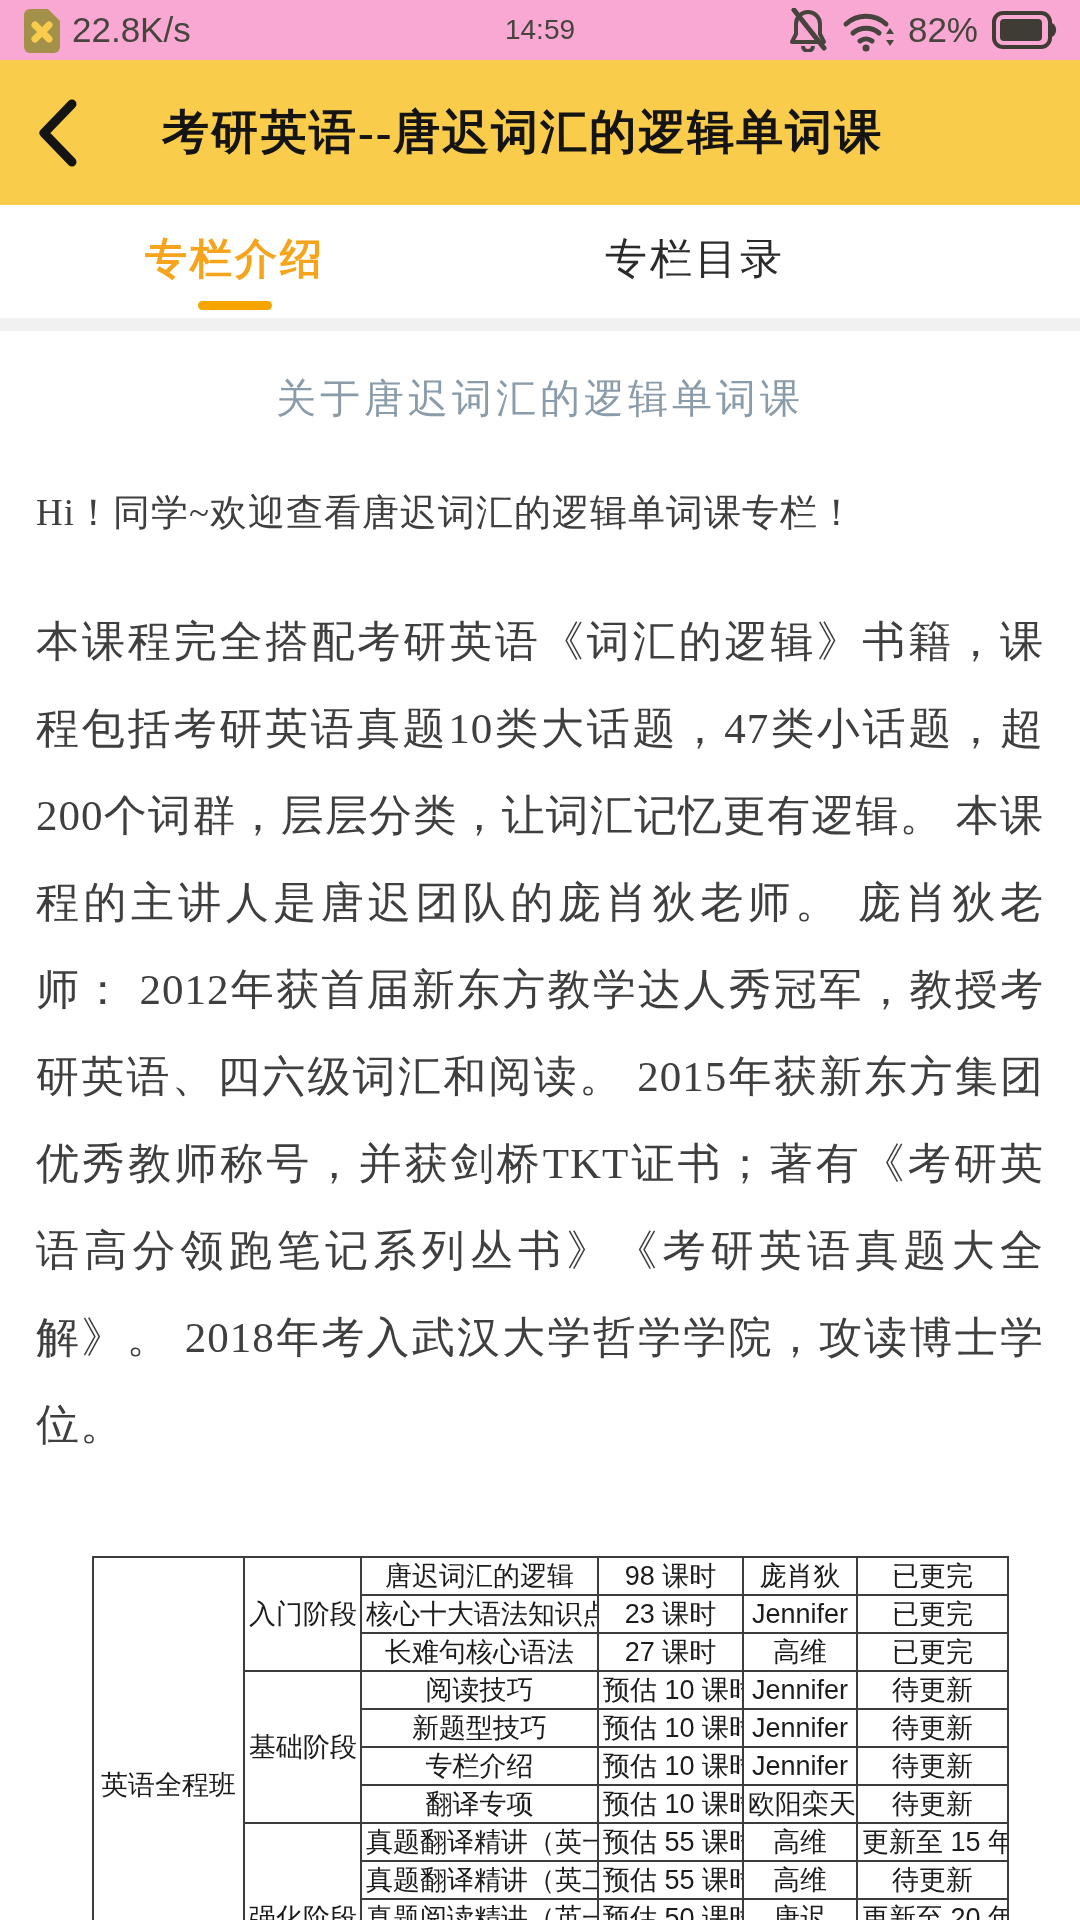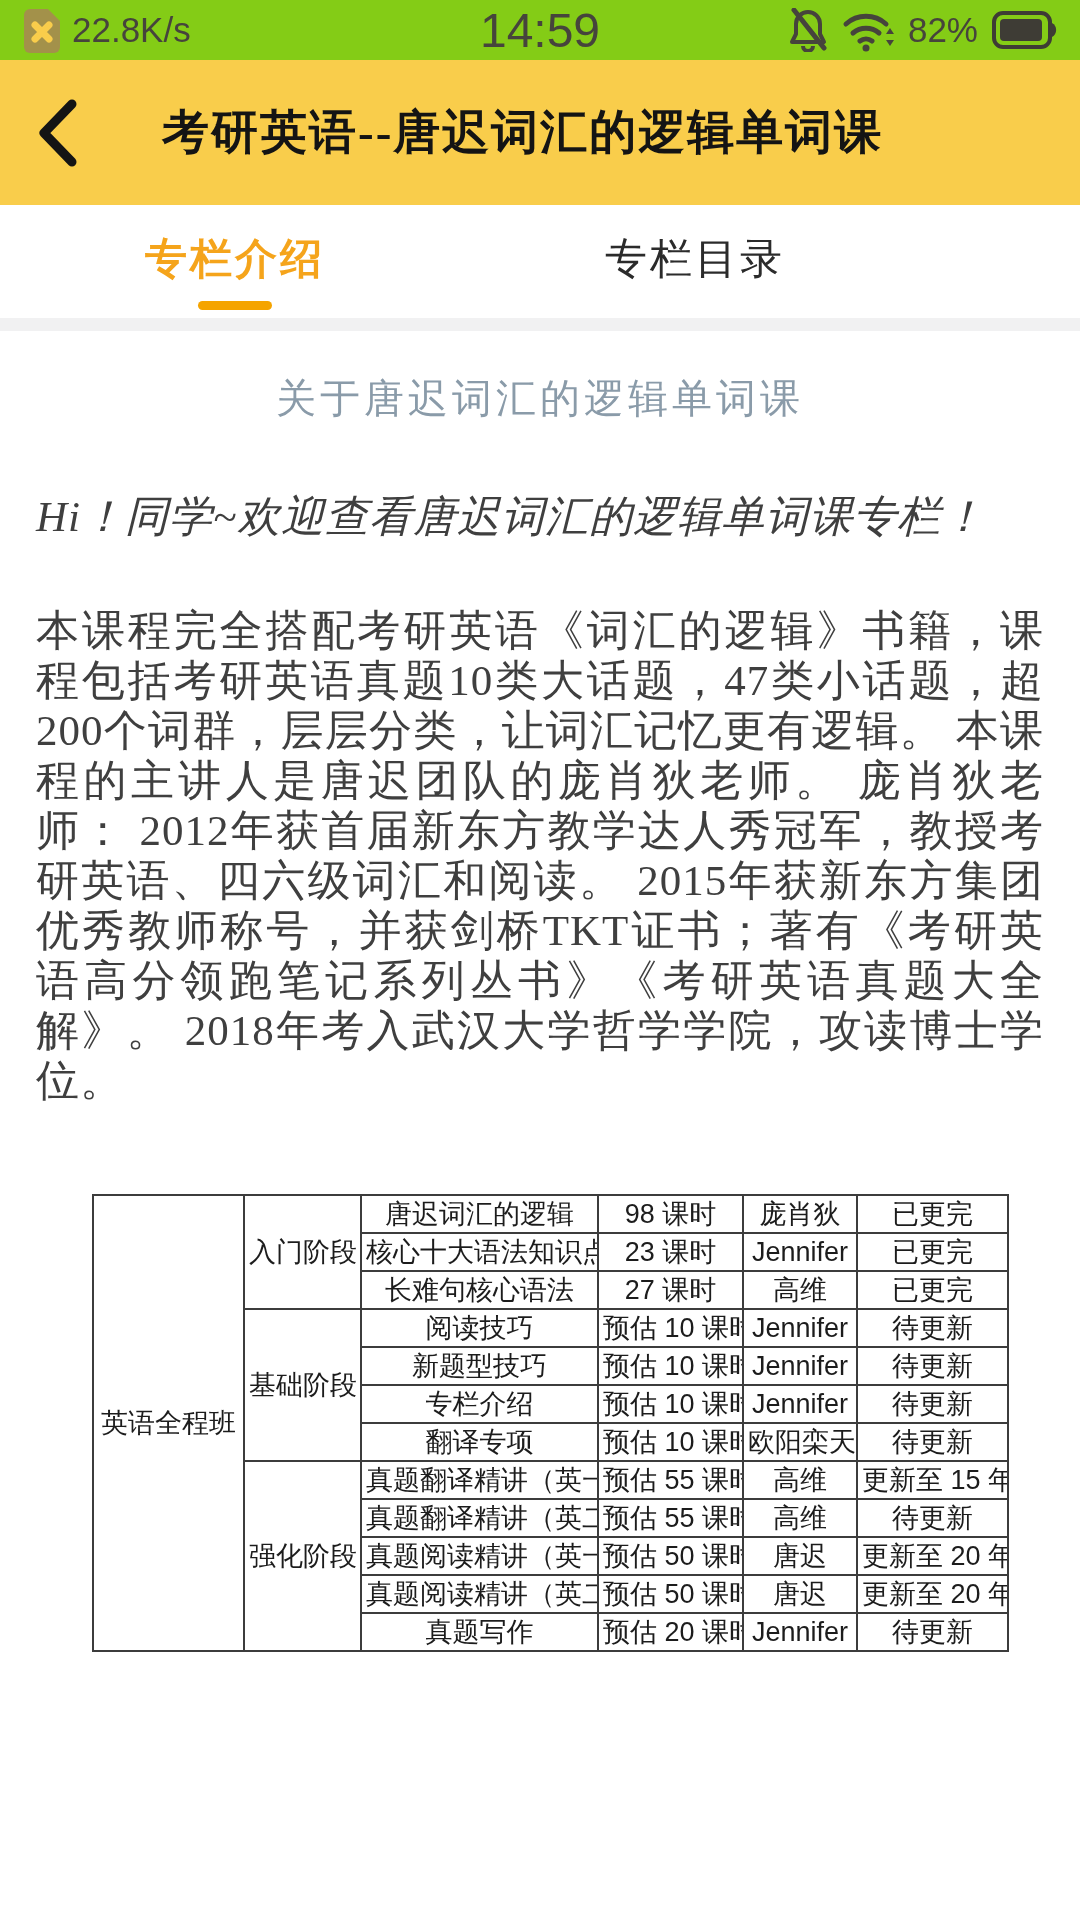--- a/index.html
+++ b/index.html
@@ -4,25 +4,25 @@
 <style>
   * { margin:0; padding:0; box-sizing:border-box; }
   html,body { background:#e8e8e8; }
   .screen {
     width:1080px; height:1920px; margin:0 auto; background:#ffffff;
     font-family:"Liberation Sans","DejaVu Sans",sans-serif;
     position:relative; overflow:hidden;
   }
   
   .statusbar {
-    height:60px; background:#84cc16; display:flex; align-items:center;
+    height:60px; background:#f9a8d4; display:flex; align-items:center;
     padding:0 22px; color:#46443C; font-size:35px;
   }
   .sb-left { display:flex; align-items:center; gap:10px; width:330px; }
-  .sb-center { flex:1; text-align:center; font-size:48px; }
+  .sb-center { flex:1; text-align:center; font-size:28px; }
   .sb-right { display:flex; align-items:center; gap:14px; justify-content:flex-end; width:330px; }
   .sb-icon { display:inline-flex; align-items:center; }
   
   .appbar {
     height:145px; background:#F9CD4B; display:flex; align-items:center;
     padding:0 34px;
   }
   .back-btn { width:70px; height:80px; display:flex; align-items:center; cursor:pointer; }
   .app-title {
     font-family:"Liberation Serif","DejaVu Serif",serif;
@@ -43,26 +43,25 @@
   }
   .tab.active .tab-underline { display:block; }
   .divider { height:13px; background:#F1F1F2; }
   
   .content { padding-top:40px; }
   .content-heading {
     text-align:center; color:#8A9BA9; font-size:40px; font-weight:normal;
     font-family:"Liberation Serif","DejaVu Serif",serif; letter-spacing:4px;
   }
   .greeting {
-    margin:62px 36px 0; font-size:43px; color:#3F3F3F; letter-spacing:1px;
+    margin:62px 36px 0; font-size:37px; color:#3F3F3F; letter-spacing:1px;
     font-family:"Liberation Serif","DejaVu Serif",serif;
-    font-style:italic;
   }
   .description {
-    margin:60px 36px 0; font-size:43px; color:#3F3F3F; line-height:50px;
+    margin:60px 36px 0; font-size:43px; color:#3F3F3F; line-height:87px;
     text-align:justify; letter-spacing:1px;
     font-family:"Liberation Serif","DejaVu Serif",serif;
   }
   
   .course-table-wrap { margin:88px 0 0 92px; }
   table.course-table {
     border-collapse:collapse; table-layout:fixed; width:915px;
     font-size:27px; color:#1c1c1c;
   }
   .course-table td {

